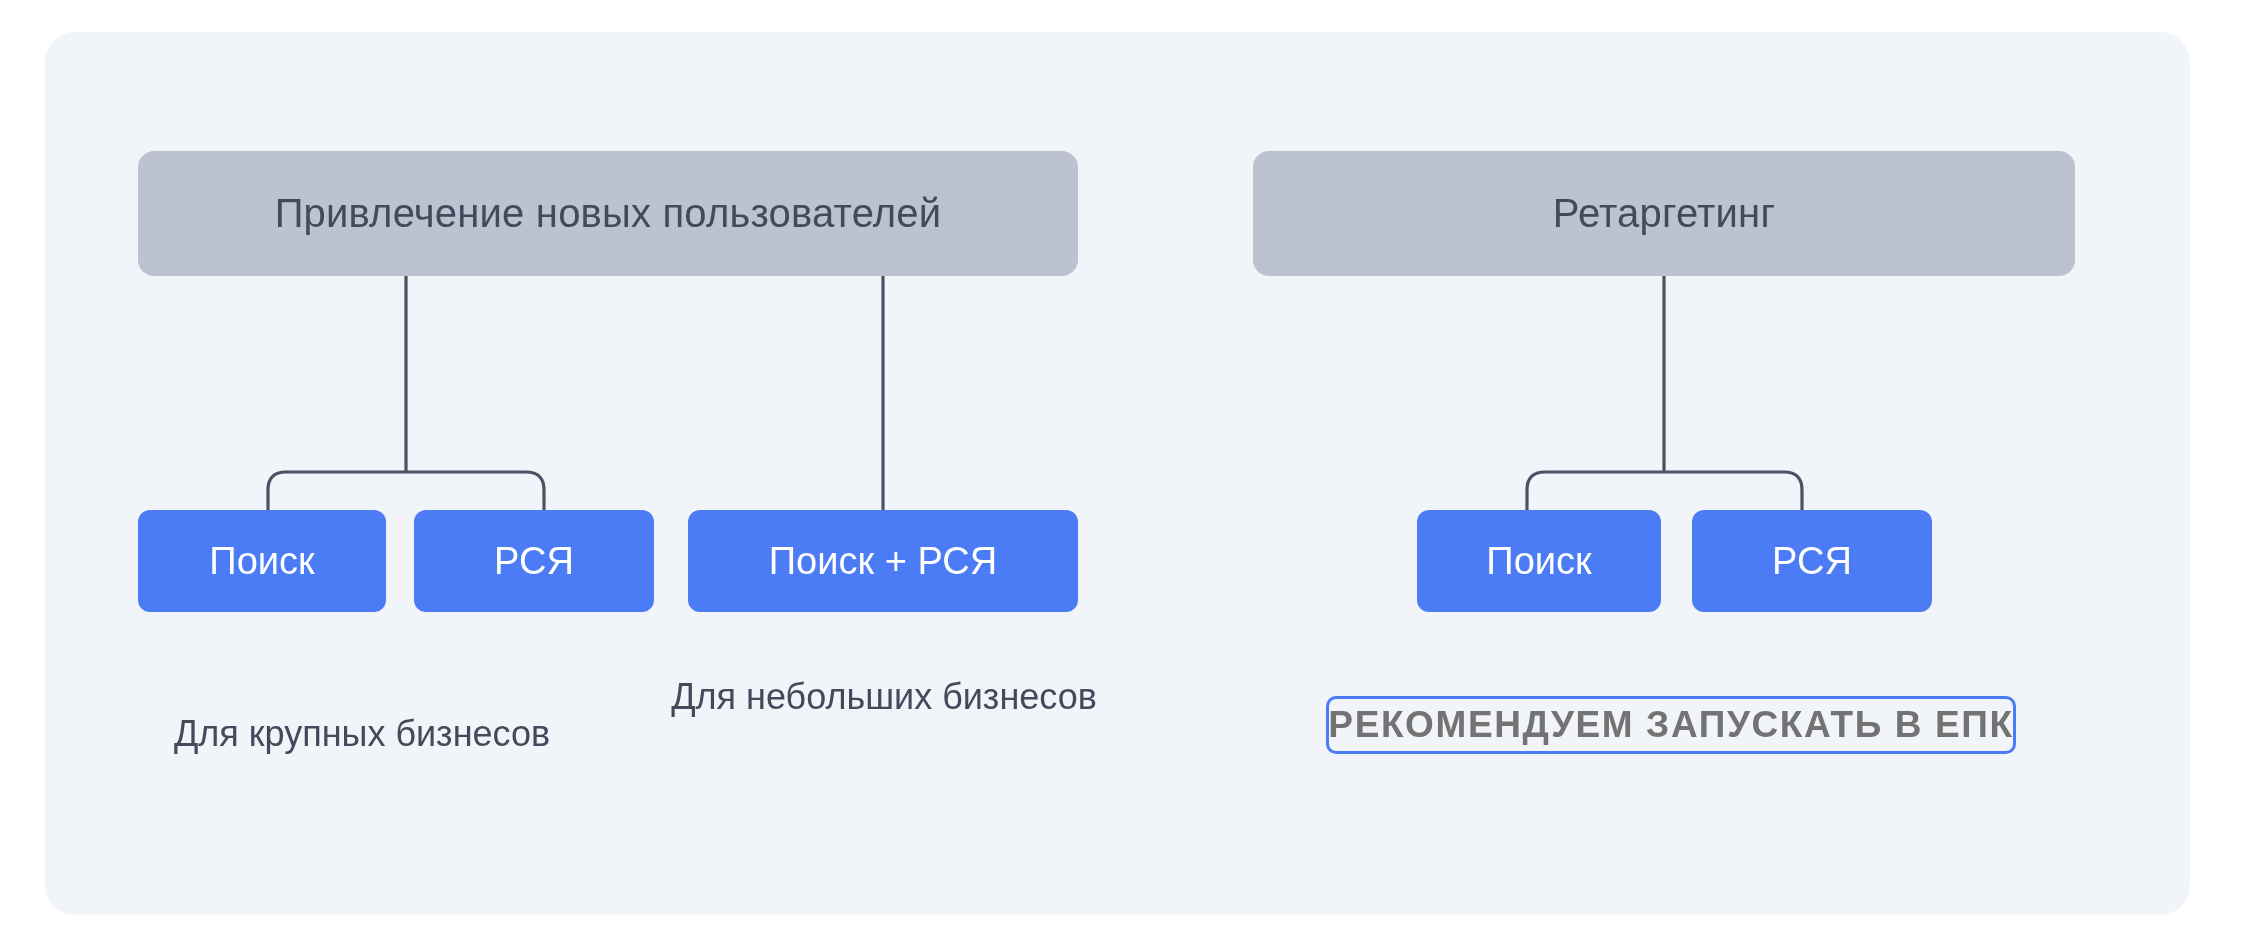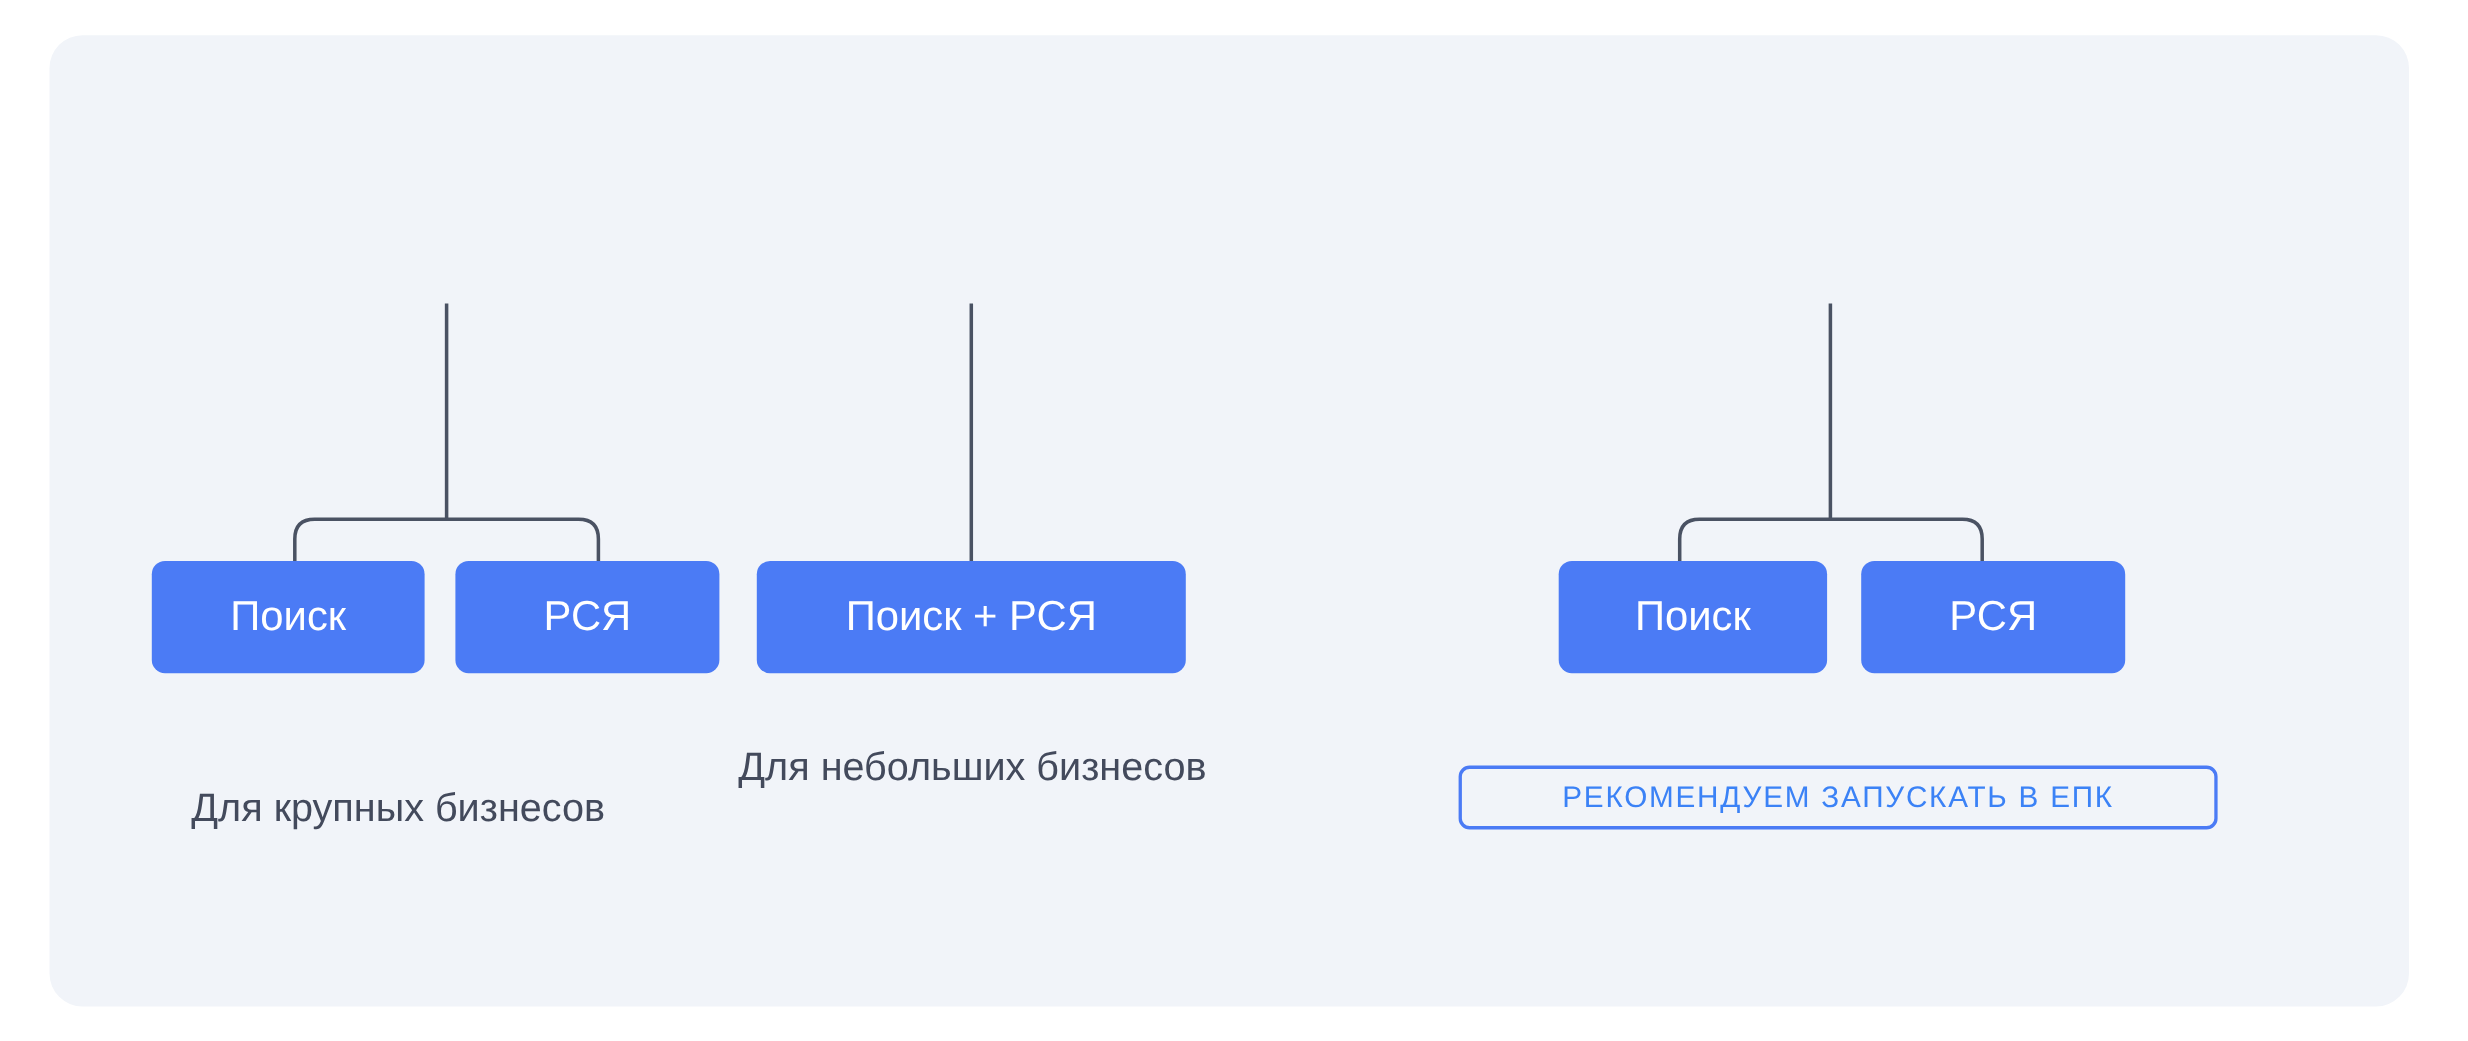--- a/index.html
+++ b/index.html
@@ -108,24 +108,24 @@
     width: 690px;
     height: 58px;
     border: 3px solid #4b7bf5;
     border-radius: 10px;
     display: flex;
     align-items: center;
     justify-content: center;
     box-sizing: border-box;
   }
   .badge .badge-text {
-    font-size: 27px;
-    font-weight: normal;
+    font-size: 37px;
+    font-weight: bold;
     letter-spacing: 1.6px;
-    color: #3b82f6;
+    color: #737373;
     white-space: nowrap;
   }
 </style>
 </head>
 <body>
 
 <div id="stage">
 
   <div class="card"></div>
 
@@ -135,21 +135,27 @@
 
     <path d="M 268 510 L 268 490 Q 268 472 286 472 L 526 472 Q 544 472 544 490 L 544 510"></path>
 
     <path d="M 883 276 L 883 510"></path>
 
     <path d="M 1664 276 L 1664 472"></path>
 
     <path d="M 1527 510 L 1527 490 Q 1527 472 1545 472 L 1784 472 Q 1802 472 1802 490 L 1802 510"></path>
   </svg>
 
+  <div id="header-acquisition" class="group-header">
+    <span class="title">Привлечение новых пользователей</span>
+  </div>
 
+  <div id="header-retargeting" class="group-header">
+    <span class="title">Ретаргетинг</span>
+  </div>
 
   <div id="btn-search-left" class="option-btn">
     <span class="label">Поиск</span>
   </div>
 
   <div id="btn-rsya-left" class="option-btn">
     <span class="label">РСЯ</span>
   </div>
 
   <div id="btn-search-plus-rsya" class="option-btn">

